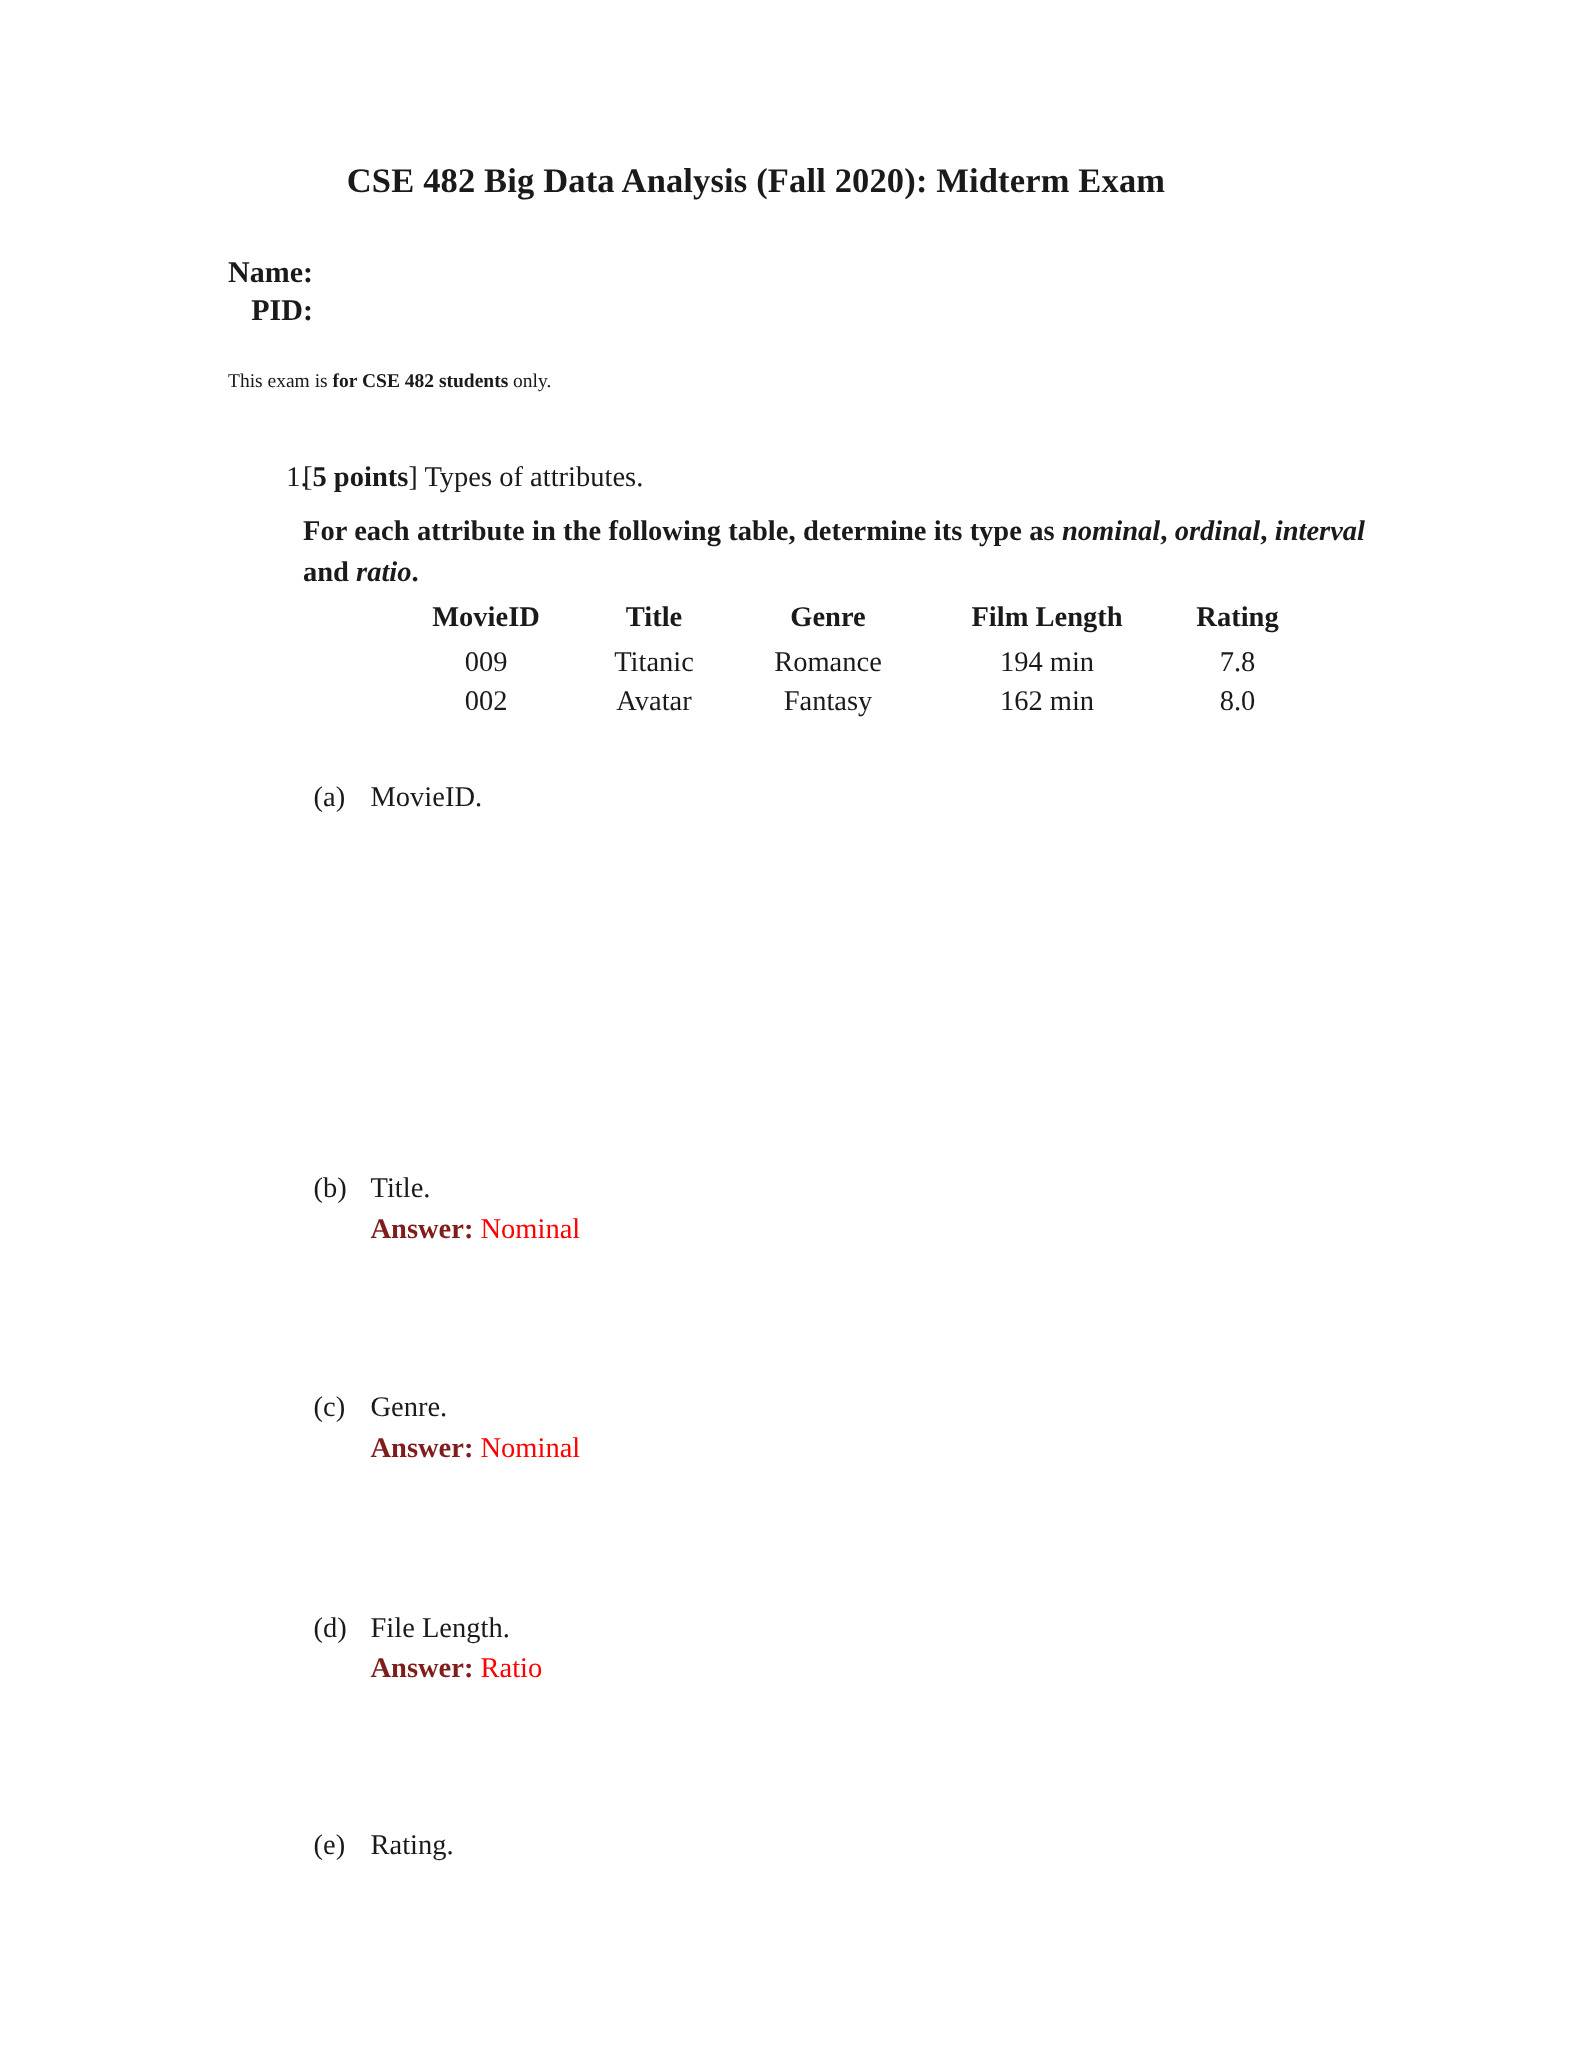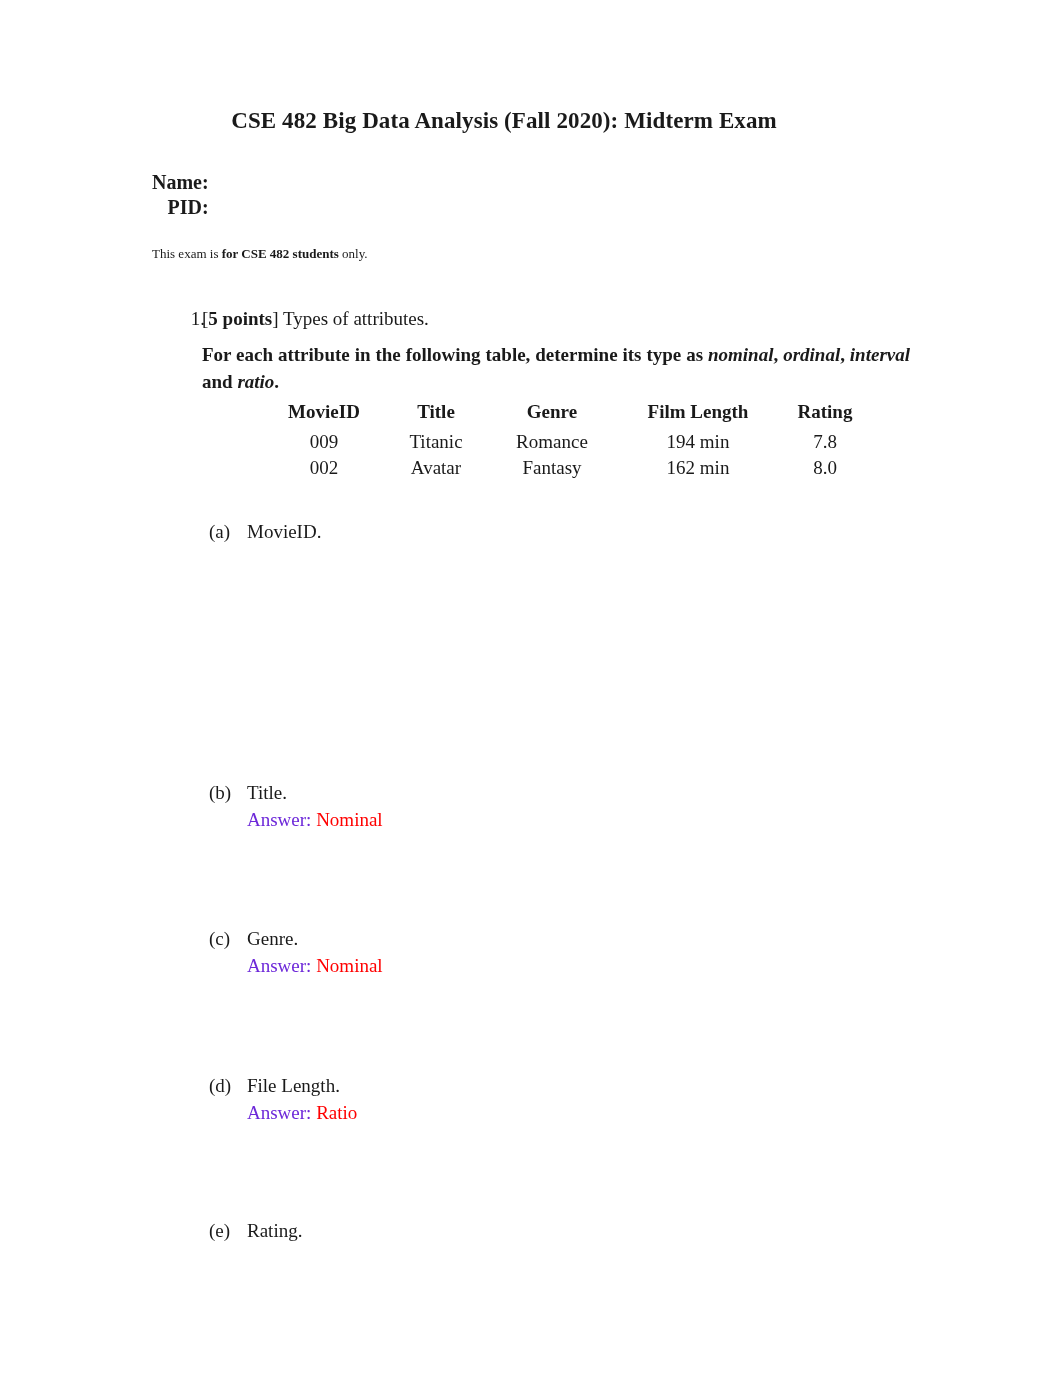--- a/index.html
+++ b/index.html
@@ -131,22 +131,22 @@
     top: 0;
     white-space: nowrap;
   }
   .subitem .answer-line {
     position: absolute;
     left: 38px;
     top: 27px;
     white-space: nowrap;
   }
   .answer-label {
-    font-weight: normal;
-    color: #6d28d9;
+    font-weight: bold;
+    color: #7f1d1d;
     text-align: right;
   }
   .answer-value {
     color: #ff0000;
   }
 </style>
 </head>
 <body>
 
 <div class="page">

